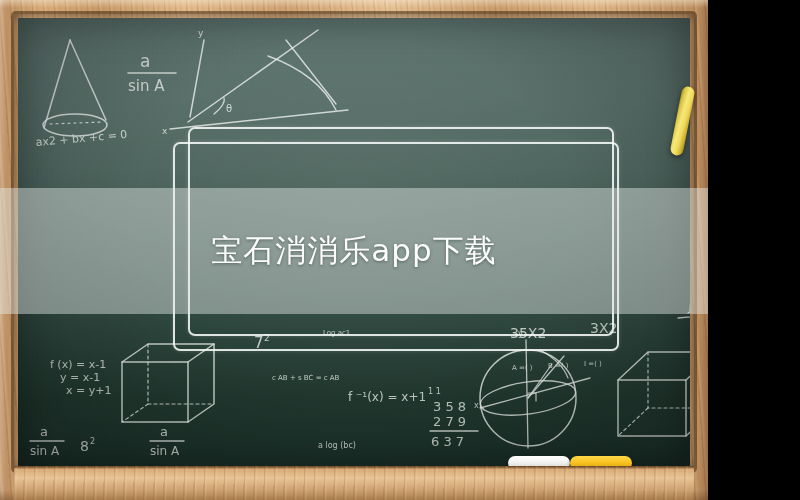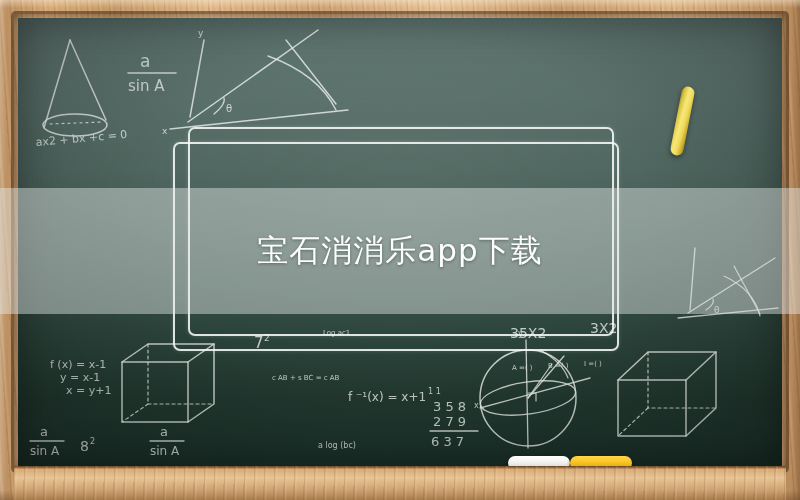--- a/index.html
+++ b/index.html
@@ -1,19 +1,19 @@
 <!DOCTYPE html>
 <html><head>
 <meta charset="utf-8">
 <style>
   html,body{margin:0;padding:0;background:#000;}
   body{width:800px;height:500px;overflow:hidden;
        font-family:"Liberation Sans","DejaVu Sans",sans-serif;}
 
-  #stage{position:relative;width:800px;height:500px;overflow:hidden;}
+  #stage{position:relative;width:708px;height:500px;overflow:hidden;}
 
   
   .frame{position:absolute;inset:0;
     background:
       linear-gradient(90deg,
         #b98c5e 0%, #d9ab78 6%, #c79a68 14%, #e2b98a 26%, #cfa273 40%,
         #e5c093 55%, #c99b6a 70%, #ddb485 84%, #b88a5c 100%);
   }
   .frame-grain{position:absolute;inset:0;
     background:

